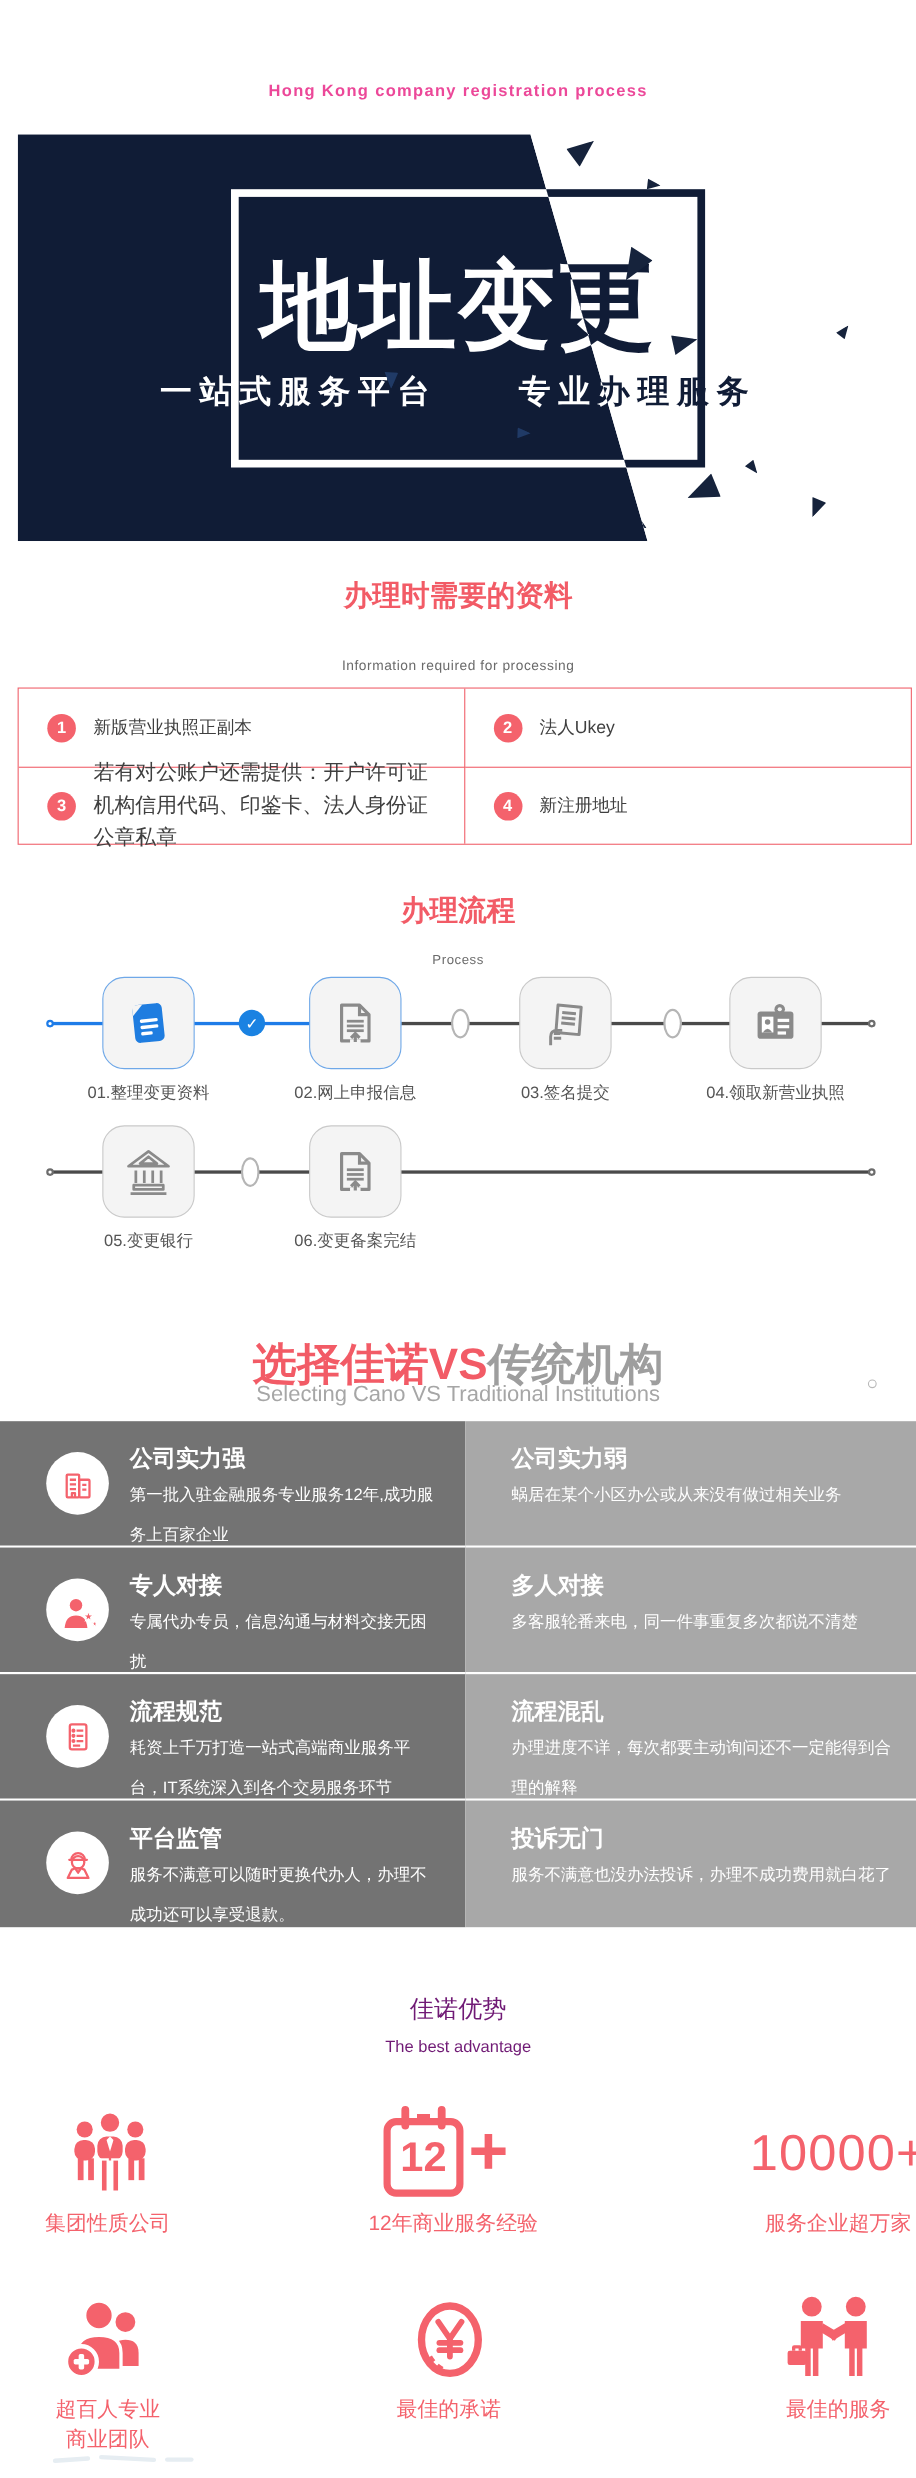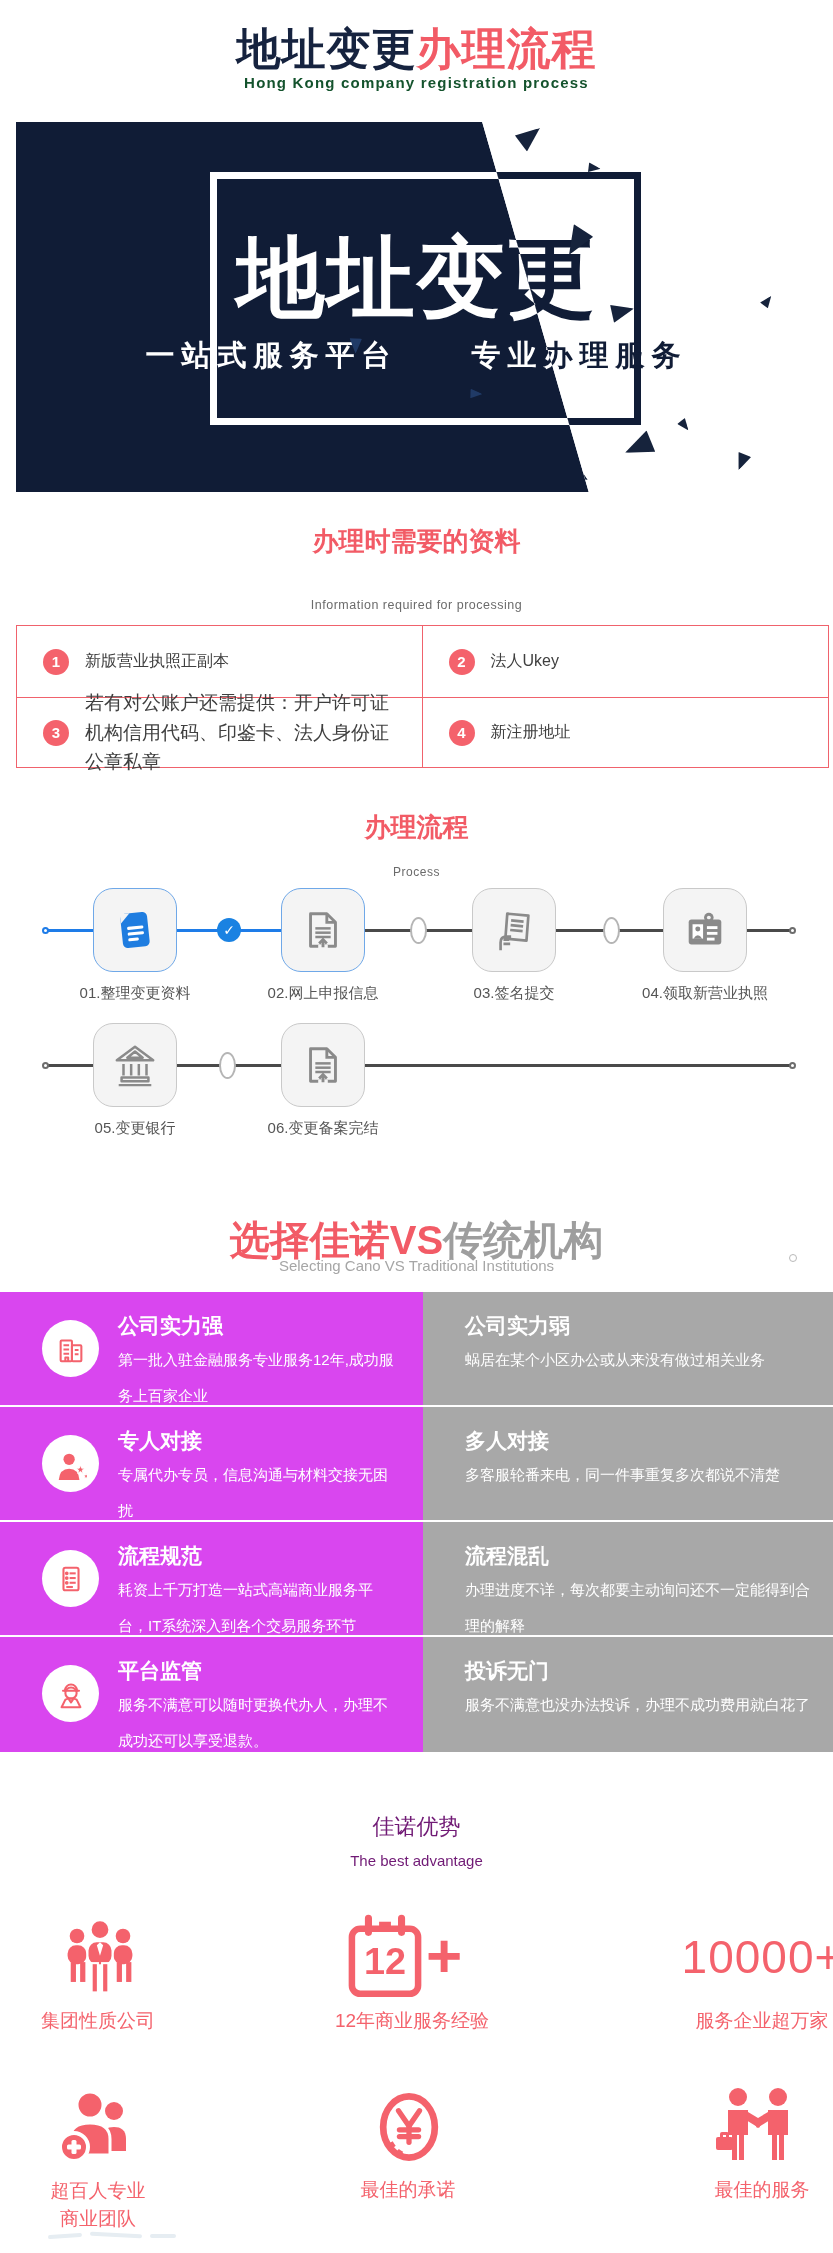--- a/index.html
+++ b/index.html
@@ -4,21 +4,21 @@
 <style>
   html,body{margin:0;padding:0;background:#fff;}
   #page{position:relative;width:833px;height:2253px;background:#fff;overflow:hidden;
         font-family:"Liberation Sans","DejaVu Sans",sans-serif;}
   .abs{position:absolute;}
   .center{text-align:center;width:100%;}
 
   
   .page-title{top:20px;font-size:44px;font-weight:bold;color:#16233f;letter-spacing:1px;}
   .page-title .hl{color:#f25b66;}
-  .page-sub{top:74px;font-size:15px;font-weight:bold;color:#14532d;letter-spacing:1.2px;}
+  .page-sub{top:74px;font-size:15px;font-weight:bold;color:#ec4899;letter-spacing:1.2px;}
 
   
   .banner{left:16px;top:122px;width:801px;height:370px;overflow:hidden;}
   .layer{position:absolute;inset:0;}
   .layer-dark{background:#101c36;color:#fff;
       clip-path:polygon(0 0,58.2% 0,71.5% 100%,0 100%);}
   .layer-light{background:#fff;color:#101c36;
       clip-path:polygon(58.2% 0,100% 0,100% 100%,71.5% 100%);}
   .frame{position:absolute;left:194px;top:50px;width:417px;height:239px;border:7px solid currentColor;}
   .hero-heading{position:absolute;left:0;right:0;top:112px;text-align:center;
@@ -55,25 +55,25 @@
   .ellipse-node{position:absolute;top:29px;width:17px;height:27px;border-radius:50%;
       background:#fff;border:2px solid #b5b5b5;box-sizing:border-box;}
   .step-card{position:absolute;top:0;width:84px;height:84px;background:#f4f4f4;border-radius:20px;
       box-sizing:border-box;display:flex;align-items:center;justify-content:center;}
   .step-card.blue{border:1px solid #6fa8e8;} .step-card.gray{border:1px solid #c9c9c9;}
   .step-label{position:absolute;top:96px;width:180px;text-align:center;font-size:15px;color:#555;}
 
   
   .vs-title{top:1213px;font-size:40px;font-weight:bold;}
   .vs-title .red{color:#f25b66;} .vs-title .gray{color:#9e9e9e;}
-  .vs-sub{top:1257px;font-size:15px;color:#a6a6a6;}
+  .vs-sub{top:1257px;font-size:20px;color:#a6a6a6;}
   .deco-dot{left:789px;top:1254px;width:6px;height:6px;border-radius:50%;border:1.5px solid #b9b9b9;}
   .vs-table{left:0;top:1292px;width:833px;}
   .vs-row{position:relative;height:115px;display:grid;grid-template-columns:423px 410px;}
-  .vs-row .cellL{position:relative;background:#d946ef;color:#fff;}
+  .vs-row .cellL{position:relative;background:#737373;color:#fff;}
   .vs-row .cellR{position:relative;background:#a8a8a8;color:#fff;}
   .vs-row:not(:last-child) .cellL,.vs-row:not(:last-child) .cellR{border-bottom:2px solid #fff;}
   .vs-ico{position:absolute;left:42px;top:28px;width:57px;height:57px;border-radius:50%;background:#fff;
       display:flex;align-items:center;justify-content:center;}
   .vs-tL{position:absolute;left:118px;top:20px;font-size:21px;font-weight:bold;}
   .vs-bL{position:absolute;left:118px;top:50px;width:278px;font-size:15px;line-height:36px;}
   .vs-tR{position:absolute;left:42px;top:20px;font-size:21px;font-weight:bold;}
   .vs-bR{position:absolute;left:42px;top:50px;width:348px;font-size:15px;line-height:36px;}
 
   
@@ -84,21 +84,20 @@
       font-size:46px;color:#f4626c;letter-spacing:1px;}
   .cal-wrap{position:absolute;left:346px;top:1912px;display:flex;align-items:center;}
   .plus-glyph{font-size:62px;font-weight:bold;color:#f4626c;line-height:.9;margin-left:2px;}
   .artifact{position:absolute;background:#e6edf2;border-radius:2px;}
 </style>
 </head>
 <body>
 
 <div id="page">
 
-  <div class="abs center page-title"><span>地址变更</span><span class="hl">办理流程</span></div>
   <div class="abs center page-sub">Hong Kong company registration process</div>
 
   <div class="abs banner">
     <div class="layer layer-dark">
       <div class="frame"></div>
       <div class="hero-heading">地址变更</div>
       <div class="hero-tagline"><span>一站式服务平台</span><span class="gap"></span><span>专业办理服务</span></div>
       <span class="tri blue" style="left:330px;top:215px;width:16px;height:13px;transform:rotate(120deg);"></span>
       <span class="tri blue" style="left:452px;top:268px;width:13px;height:10px;transform:rotate(30deg);"></span>
     </div>

